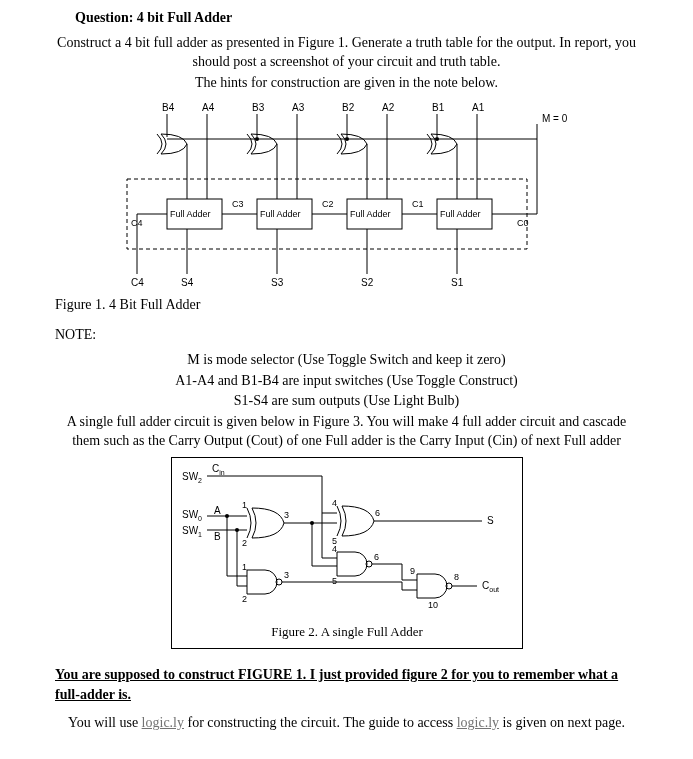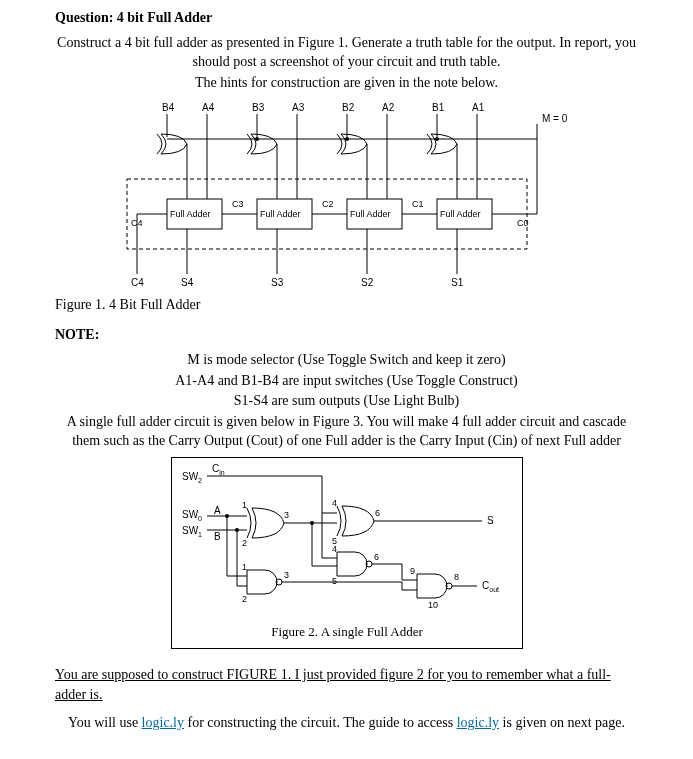--- a/index.html
+++ b/index.html
@@ -8,44 +8,45 @@
     color: #000;
     background: #fff;
     margin: 0;
     padding: 10px 55px 20px 55px;
     width: 693px;
     box-sizing: border-box;
   }
   .question-title {
     font-weight: bold;
     margin-bottom: 8px;
+    margin-left: 20px;
   }
   .paragraph {
     margin: 0 0 2px 0;
     line-height: 1.35;
     text-align: center;
   }
   .note-title {
-    font-weight: bold;
+    font-weight: normal;
     margin-top: 14px;
     margin-bottom: 8px;
   }
   .bold-underline {
-    font-weight: normal;
+    font-weight: bold;
     text-decoration: underline;
     margin-top: 16px;
     margin-bottom: 10px;
     line-height: 1.4;
   }
   .figure-caption {
     text-align: left;
     margin: 8px 0 12px 0;
   }
   a.link {
-    color: #0369a1;
+    color: #737373;
     text-decoration: underline;
   }
   svg { display: block; margin: 6px auto 4px auto; }
   .fa-box { fill: #fff; stroke: #000; stroke-width: 1; }
   .wire { stroke: #000; stroke-width: 1; fill: none; }
   .txt { font-family: Arial, sans-serif; font-size: 10px; }
   .txt-sm { font-family: Arial, sans-serif; font-size: 9px; }
   .dash { stroke-dasharray: 4 3; }
 </style>
 </head>

